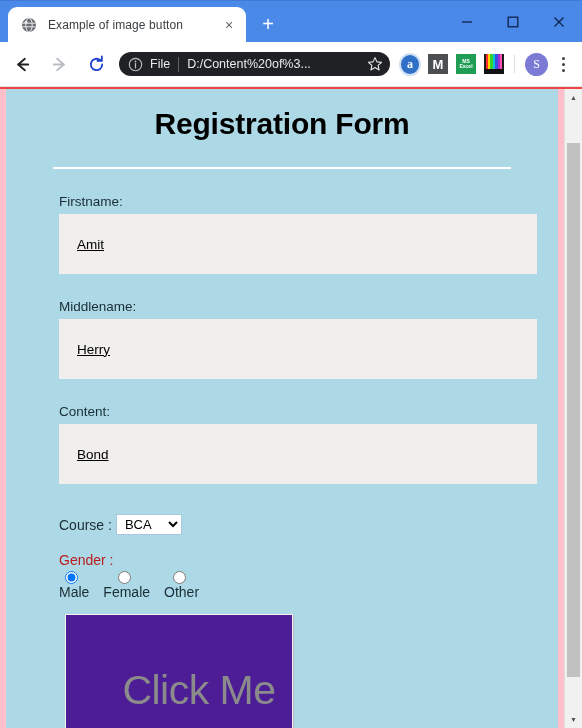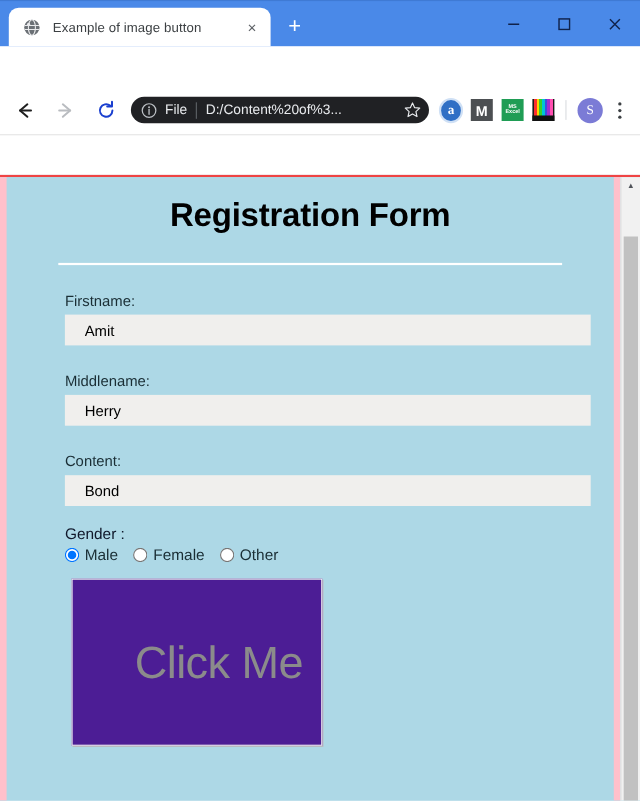--- a/index.html
+++ b/index.html
@@ -16,21 +16,20 @@
 
   
   .browser {
     width: 582px;
     height: 728px;
     position: relative;
     background: #ffffff;
     box-sizing: border-box;
     display: flex;
     flex-direction: column;
-    gap: 36px;
   }
 
   .titlebar {
     height: 41px;
     background: #4a89e8;
     position: relative;
     display: flex;
     align-items: flex-end;
     flex: 0 0 auto;
     border-top: 1px solid #3f7ad4;
@@ -347,31 +346,32 @@
   .field-label {
     font-size: 13.5px;
     color: #1a2e35;
     margin: 25px 0 5px 53px;
     font-family: "Liberation Sans", sans-serif;
   }
 
   .text-input {
     display: block;
     width: 478px;
-    height: 28px;
+    height: 60px;
     margin-left: 53px;
     background: #f0efed;
     border: none;
     outline: none;
     font-size: 13.5px;
     color: #000000;
     padding: 0 0 0 18px;
     box-sizing: border-box;
     font-family: "Liberation Sans", sans-serif;
     border-radius: 0;
+    text-decoration: underline;
   }
 
   .course-row {
     margin: 30px 0 0 53px;
     display: flex;
     align-items: center;
     font-size: 14px;
     color: #1a2e35;
   }
   .course-label { margin-right: 4px; }
@@ -384,34 +384,35 @@
     color: #000;
     width: 66px;
     height: 21px;
     box-sizing: border-box;
     border-radius: 0;
   }
 
   .gender-label {
     margin: 17px 0 0 53px;
     font-size: 14px;
-    color: #0f172a;
+    color: #b91c1c;
   }
 
   .gender-row {
     margin: 3px 0 0 53px;
     display: flex;
     align-items: center;
     font-size: 14px;
     color: #1a2e35;
   }
   .gender-opt {
     display: flex;
     align-items: center;
     margin-right: 14px;
+    flex-direction: column;
   }
   .gender-opt input[type=radio] {
     margin: 0 5px 0 0;
     width: 13px; height: 13px;
     cursor: pointer;
   }
   .gender-opt label { cursor: pointer; }
 
   .imgbutton {
     margin: 14px 0 0 59px;
@@ -589,20 +590,26 @@
 
         <div class="field-label">Firstname:</div>
         <input class="text-input" type="text" value="Amit" style="">
 
         <div class="field-label">Middlename:</div>
         <input class="text-input" type="text" value="Herry" style="">
 
         <div class="field-label">Content:</div>
         <input class="text-input" type="text" value="Bond" style="">
 
+        <div class="course-row">
+          <span class="course-label">Course :</span>
+          <select class="course-select">
+            <option>BCA</option>
+          </select>
+        </div>
 
         <div class="gender-label">Gender :</div>
         <div class="gender-row">
           <span class="gender-opt">
             <input type="radio" name="gender" id="g0" checked="" style="">
             <label for="g0">Male</label>
           </span>
           <span class="gender-opt">
             <input type="radio" name="gender" id="g1" style="">
             <label for="g1">Female</label>

